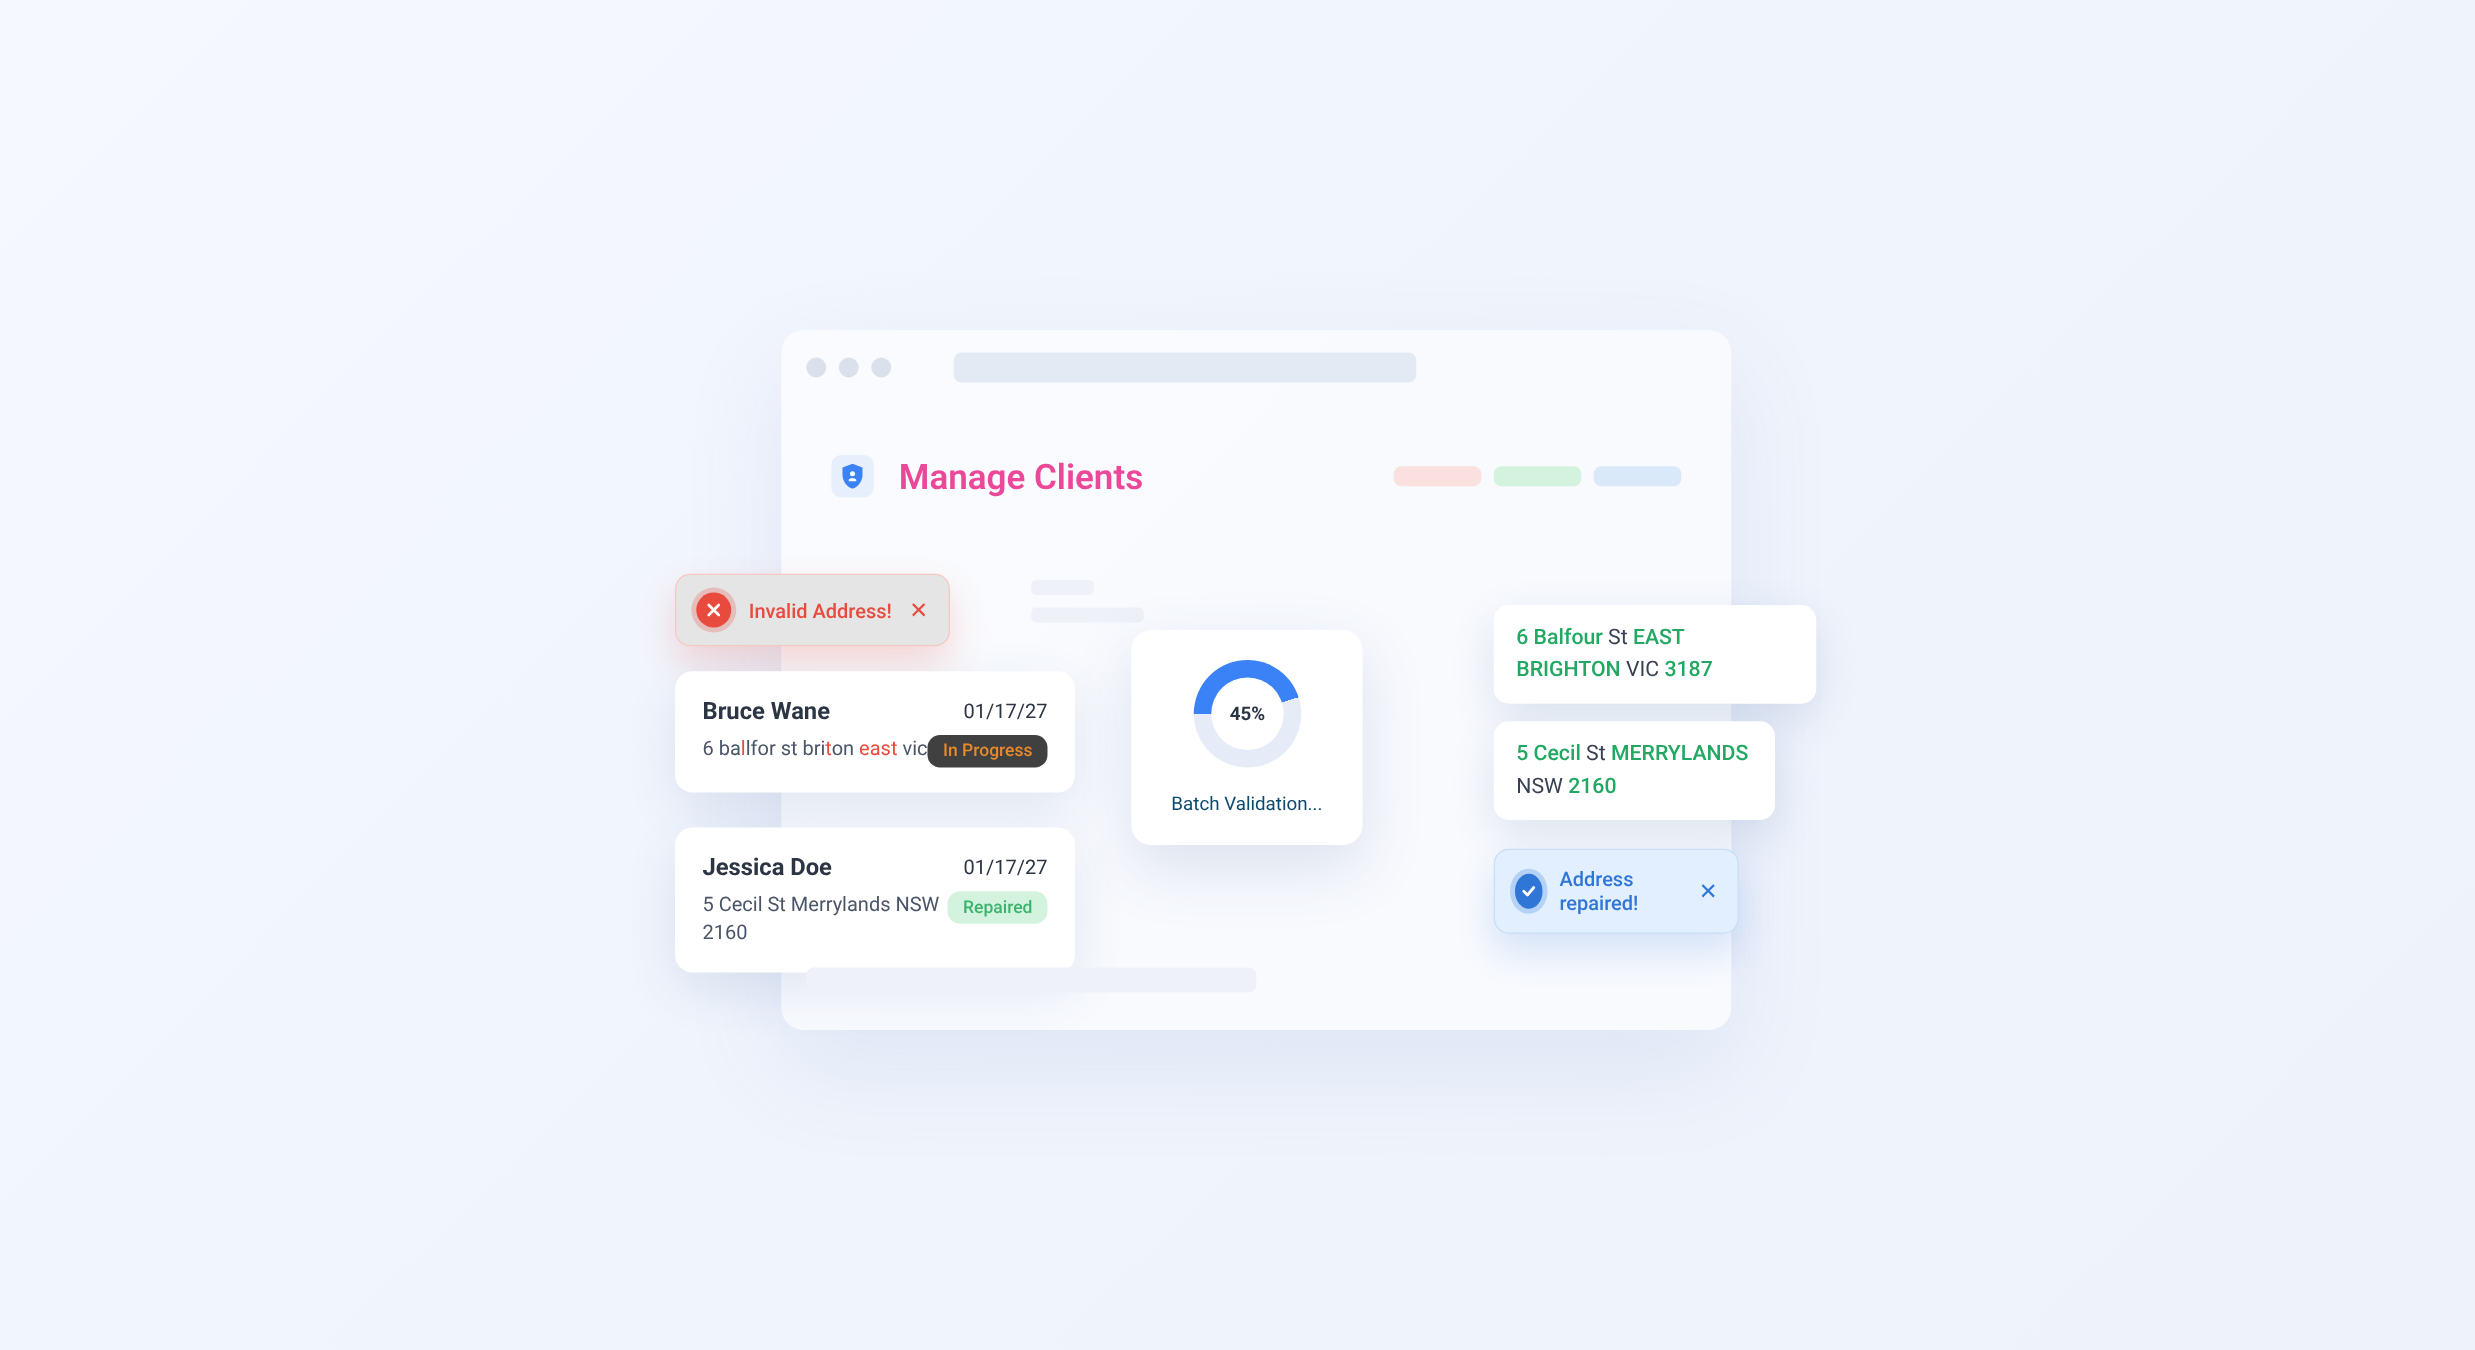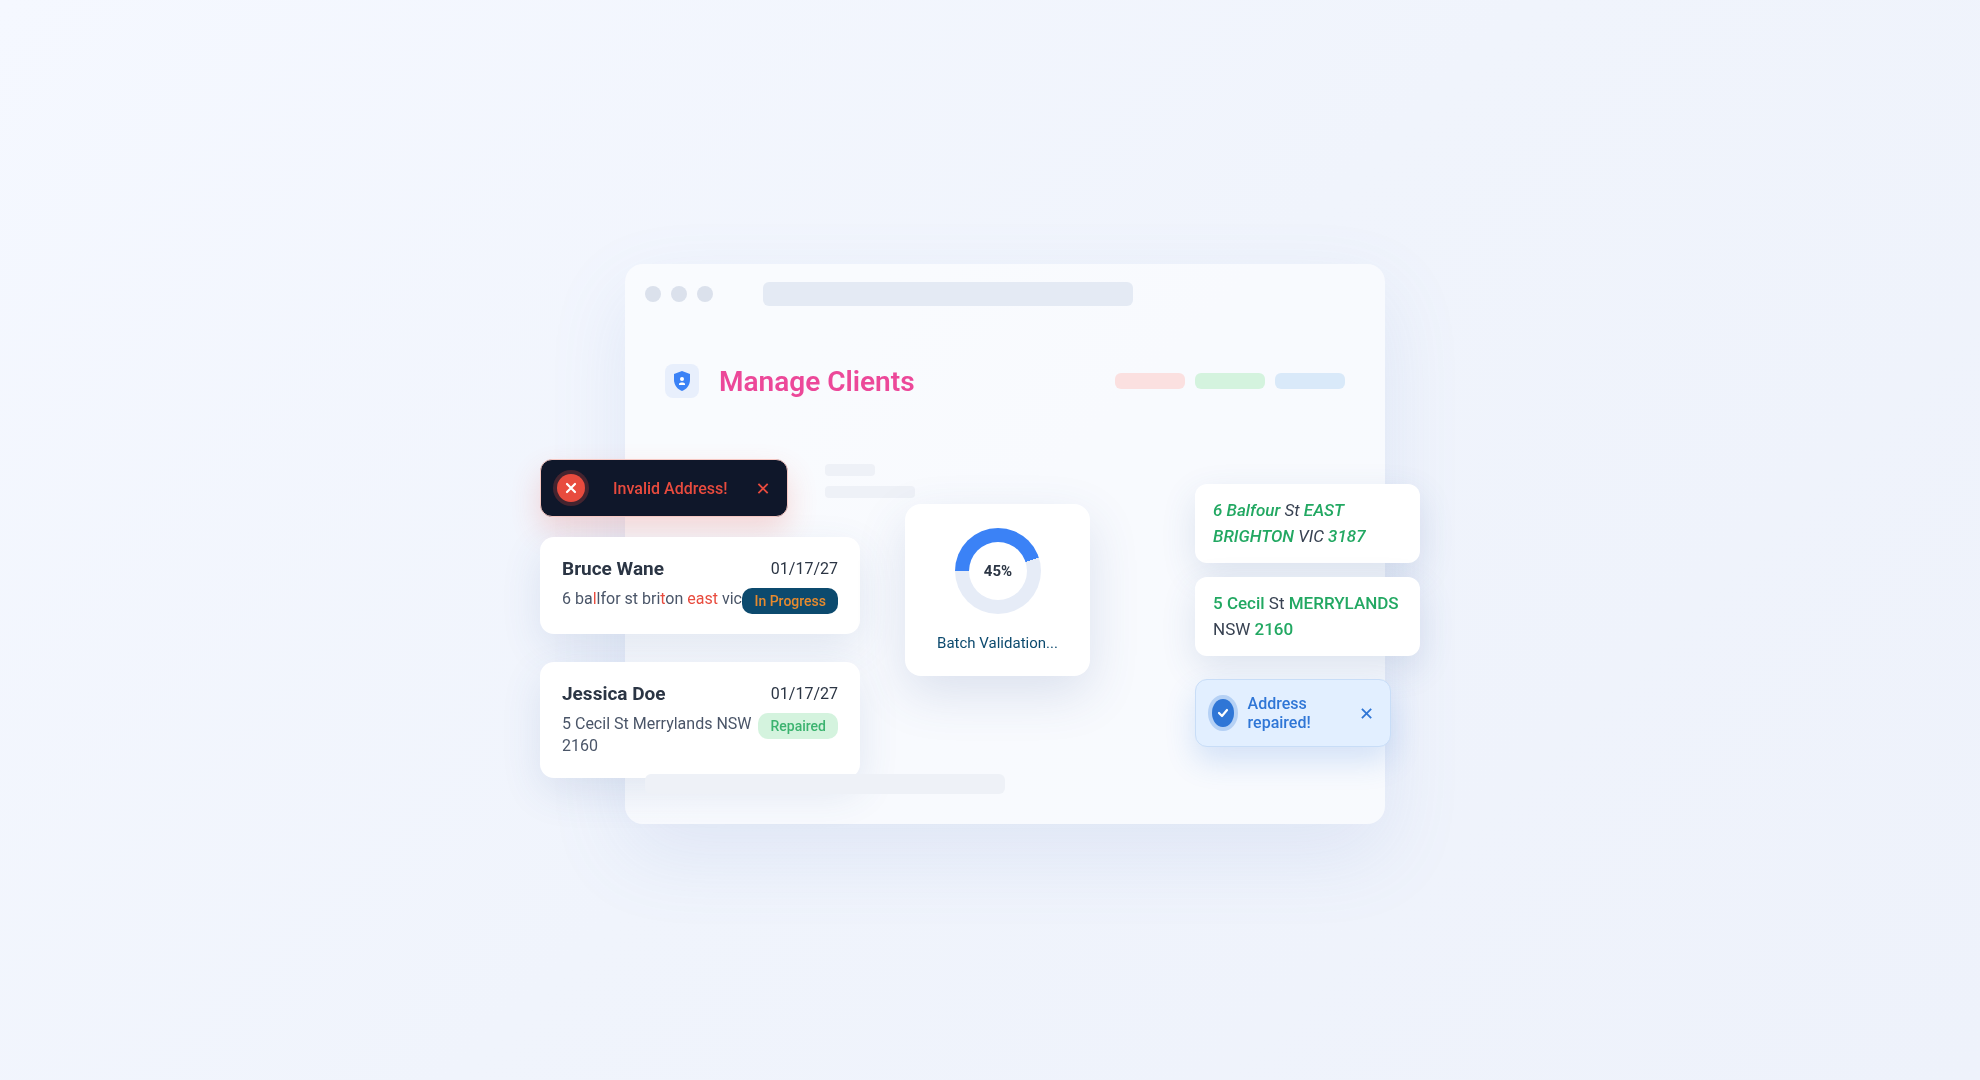--- a/index.html
+++ b/index.html
@@ -82,25 +82,24 @@
       display: flex;
       align-items: center;
       gap: 14px;
       padding: 14px 16px;
       border-radius: 12px;
       font-size: 16px;
       font-weight: 500;
     }
     .alert-error {
       left: 295px; top: 325px;
-      background: #0f172a;
+      background: #e5e5e5;
       color: #e84b3e;
       border: 1px solid #f6c8c3;
       box-shadow: 0 14px 30px rgba(232,75,62,0.2);
-      gap: 28px;
     }
     .badge-circle {
       width: 28px; height: 28px; border-radius: 50%;
       display: flex; align-items: center; justify-content: center;
     }
     .badge-error { background: #e84b3e; box-shadow: 0 0 0 4px rgba(232,75,62,0.25); }
     .close-x {
       margin-left: auto;
       font-size: 18px;
       cursor: pointer;
@@ -124,21 +123,21 @@
     .client-name { font-size: 19px; font-weight: 700; color: #2b3544; }
     .client-date { font-size: 16px; color: #2b3544; }
     .card-body { display: flex; justify-content: space-between; align-items: flex-start; }
     .address-line { font-size: 16px; color: #4a5568; line-height: 1.4; max-width: 190px; }
     .status-chip {
       padding: 5px 12px;
       border-radius: 10px;
       font-size: 14px;
       font-weight: 500;
     }
-    .chip-progress { background: #0c4a6e; color: #e68a2e; }
+    .chip-progress { background: #404040; color: #e68a2e; }
     .chip-repaired { background: #d4f3de; color: #3bb36f; text-align: center; }
     .err-char { color: #e84b3e; }
     
     .batch-card {
       position: absolute;
       left: 660px; top: 370px;
       width: 185px;
       background: #fff;
       border-radius: 16px;
       padding: 24px 18px;
@@ -201,21 +200,21 @@
     .suggest-card {
       position: absolute;
       background: #fff;
       border-radius: 12px;
       padding: 14px 18px;
       box-shadow: 0 12px 35px rgba(60,90,150,0.14);
       font-size: 17px;
       line-height: 1.5;
       color: #374151;
     }
-    .sg1 { left: 950px; top: 350px; width: 225px; font-style: italic; }
+    .sg1 { left: 950px; top: 350px; width: 258px; }
     .sg2 { left: 950px; top: 443px; width: 225px; }
     .g { color: #22a862; font-weight: 500; }
     
     .alert-success {
       left: 950px; top: 545px;
       width: 196px;
       background: #e2efff;
       color: #2f76d6;
       border: 1px solid #c8ddf7;
       box-shadow: 0 14px 30px rgba(47,118,214,0.18);

